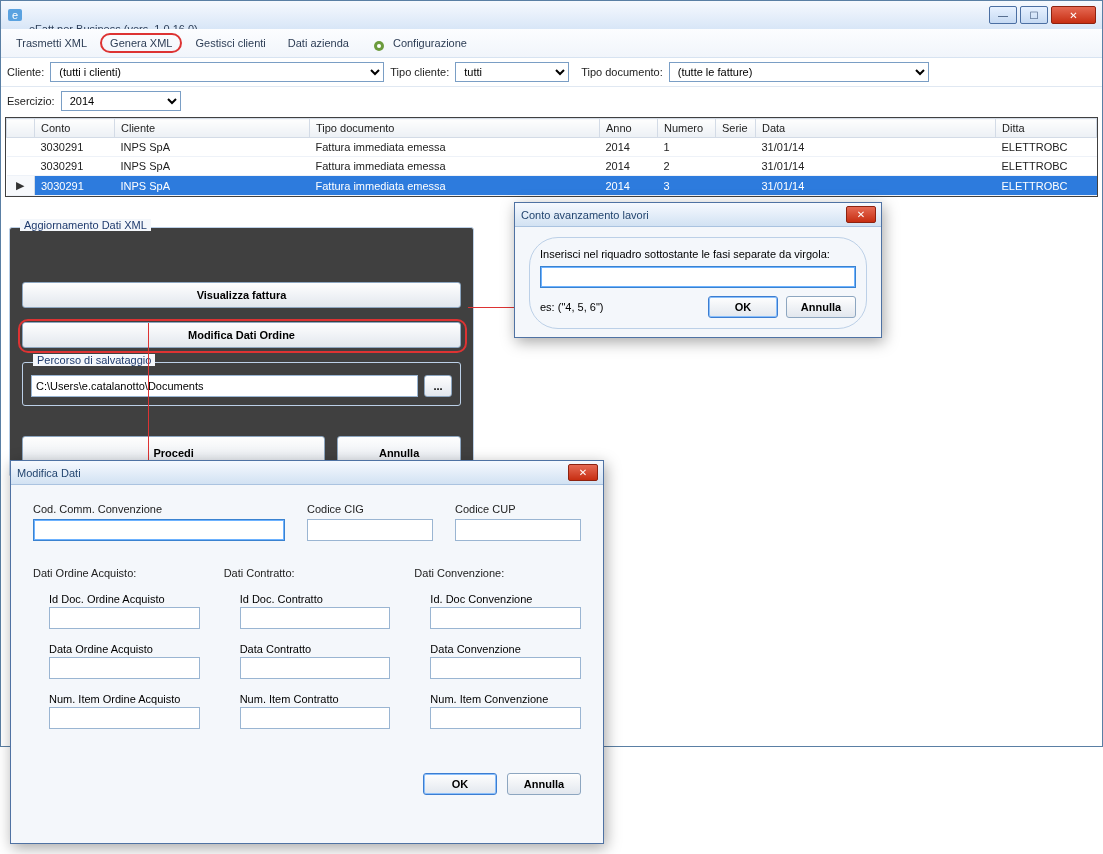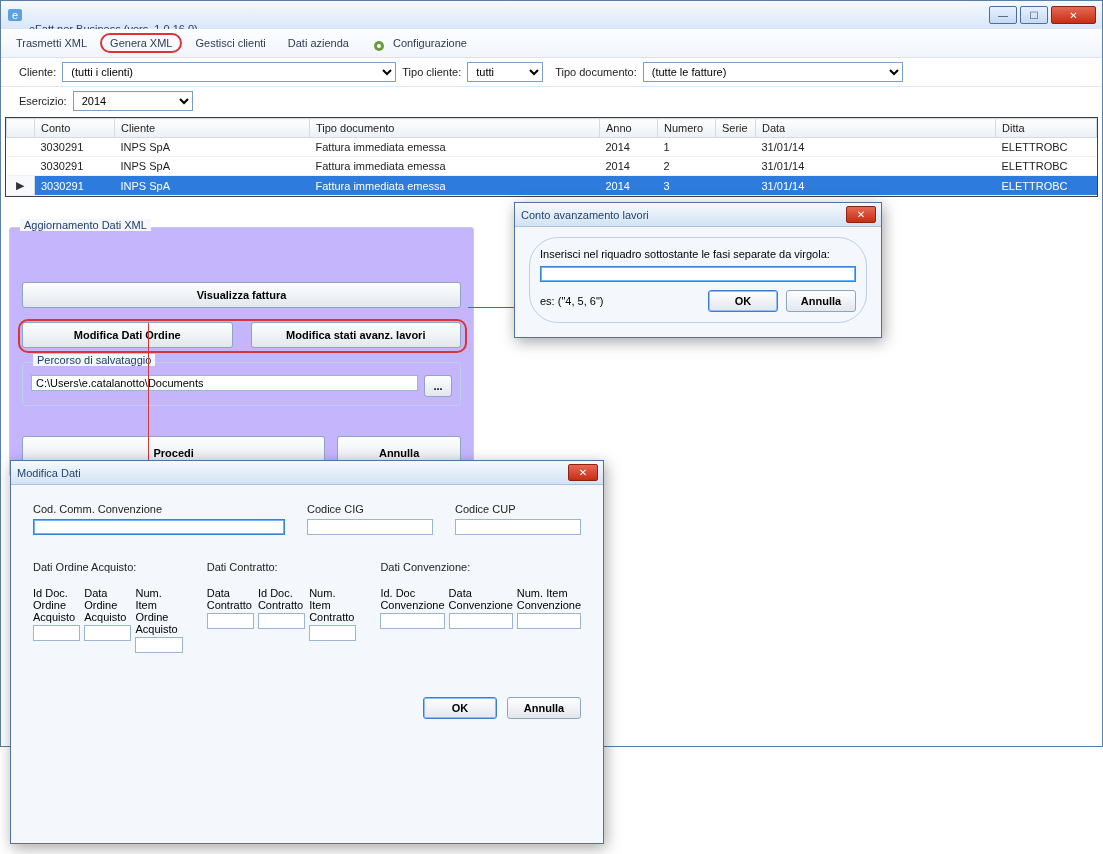--- a/index.html
+++ b/index.html
@@ -29,40 +29,40 @@
     background:#fff;
     padding:0;
     position:relative;
   }
 
   
   .toolbar-row { display:flex; align-items:flex-end; gap:4px; padding:4px 6px; border-bottom:1px solid #d7e3f1; background:linear-gradient(#fcfdff,#f1f5fb); }
   .toolbar-row a.toolbtn { padding:3px 8px; color:#2d3d55; text-decoration:none; border:1px solid transparent; border-radius:3px; }
   .highlight-box { border:2px solid #d33 !important; border-radius:10px !important; padding:2px 8px !important; }
   .gear { display:inline-flex; width:14px; height:14px; margin-right:2px; align-items:center; justify-content:center; }
-  .filter-row { display:flex; align-items:center; gap:6px; padding:4px 18px; }
+  .filter-row { display:flex; align-items:center; gap:6px; padding:4px 6px; }
   .filter-row label { color:#222; }
   .win-select { border:1px solid #7a9ec5; background:#fff; height:20px; padding:1px 4px; }
 
   
   .grid-wrap { border:1px solid #404040; margin:2px 4px 4px 4px; }
   table.grid { width:100%; border-collapse:collapse; table-layout:fixed; }
   table.grid th {
     background:linear-gradient(#fefefe,#ecf0f5); border:1px solid #d3dbe6;
     padding:3px 6px; text-align:left; font-weight:400; color:#222;
   }
   table.grid td { padding:3px 6px; border-bottom:1px solid #eef2f8; color:#222; }
   table.grid tr.sel td { background:#2d7bdd; color:#fff; }
   .row-pointer { width:24px; text-align:center; color:#333; }
   tr.sel .row-pointer { background:#f7f9fc !important; color:#333 !important; border-right:1px solid #d3dbe6; }
 
   
   .groupbox {
     position:absolute; border:1px solid #bcd0e7; border-radius:3px;
-    background:#c4b5fd;
+    background:#404040;
   }
   .groupbox > .legend {
     position:absolute; top:-9px; left:10px; padding:0 4px;
     background:#f4f7fb; color:#1f3b6e;
   }
   .dialog {
     position:absolute; border:1px solid #4f72a3;
     box-shadow:2px 4px 14px rgba(0,0,0,.35);
     background:#f4f7fb;
   }
@@ -78,27 +78,27 @@
     height:22px; padding:0 16px;
     background:linear-gradient(#fefefe,#e2e7ee);
     border:1px solid #8da6c0; border-radius:3px; cursor:pointer;font-weight:bold;
   }
   .btn.wide { width:100%; height:26px; }
   .btn.focus { border:1px solid #3c7dd1; box-shadow:0 0 0 1px #8abffb inset;text-align:center; }
   .two-btn-row { display:flex; gap:18px; }
   .two-btn-row .btn { flex:1; }
   .red-ring { position:absolute; border:2px solid #d33; border-radius:10px; pointer-events:none; }
   .txt-input {
-    height:16px; border:1px solid #9ab5d2; background:#fff; padding:2px 4px; width:100%;
+    height:22px; border:1px solid #9ab5d2; background:#fff; padding:2px 4px; width:100%;
   }
   .txt-input.focus-blue { box-shadow:0 0 0 1px #6db2ff inset; border-color:#3a82d0; }
   .section-label { color:#222; margin-bottom:4px; display:block; }
   .col3 { display:flex; gap:24px; }
   .col3 > div { flex:1; }
-  .field-stack { display:flex; flex-direction:row; gap:4px; margin-top:4px; }
+  .field-stack { display:flex; flex-direction:column; gap:4px; margin-top:4px;margin-left:16px; }
   .field-stack .field label { display:block; margin:10px 0 2px 0; }
   .annotation-line { position:absolute; background:#d33; pointer-events:none; }
 </style>
 </head>
 <body>
 
 <div class="main-window">
 
   <div class="title-bar">
     <span class="icon">
@@ -131,21 +131,21 @@
       </span>
       <a class="toolbtn" style="padding-left:0">Configurazione</a>
     </div>
 
     <div class="filter-row" style="border-bottom:1px solid #e0e8f2;">
       <label>Cliente:</label>
       <select class="win-select" style="width:334px">
         <option>(tutti i clienti)</option>
       </select>
       <label>Tipo cliente:</label>
-      <select class="win-select" style="width:76px">
+      <select class="win-select" style="width:114px">
         <option>tutti</option>
       </select>
       <label style="margin-left:6px">Tipo documento:</label>
       <select class="win-select" style="width:260px">
         <option>(tutte le fatture)</option>
       </select>
     </div>
 
     <div class="filter-row">
       <label>Esercizio:</label>
@@ -218,21 +218,20 @@
       </table>
     </div>
 
     <div class="groupbox" style="top:198px; left:8px; width:465px; height:250px; padding:18px 12px 12px 12px;">
       <div class="legend">Aggiornamento Dati XML</div>
 
       <button class="btn wide" style="margin:36px 0 14px 0;">Visualizza fattura</button>
 
       <div class="two-btn-row" style="position:relative;">
         <button class="btn" style="height:26px;">Modifica Dati Ordine</button>
-        <button class="btn" style="height:26px;">Modifica stati avanz. lavori</button>
       </div>
 
       <div class="groupbox" style="position:relative; margin-top:14px; padding:12px 8px 8px 8px; background:transparent;">
         <div class="legend">Percorso di salvataggio</div>
         <div style="display:flex; gap:6px;">
           <input class="txt-input" style="flex: 1 1 0%;" value="C:\Users\e.catalanotto\Documents">
           <button class="btn" style="width:28px;padding:0;">...</button>
         </div>
       </div>
 
@@ -295,22 +294,22 @@
         <span class="section-label">Dati Ordine Acquisto:</span>
         <div class="field-stack">
           <div class="field"><label>Id Doc. Ordine Acquisto</label><input class="txt-input" style=""></div>
           <div class="field"><label>Data Ordine Acquisto</label><input class="txt-input" style=""></div>
           <div class="field"><label>Num. Item Ordine Acquisto</label><input class="txt-input" style=""></div>
         </div>
       </div>
       <div>
         <span class="section-label">Dati Contratto:</span>
         <div class="field-stack">
+          <div class="field"><label>Id Doc. Contratto</label><input class="txt-input" style=""></div>
           <div class="field"><label>Data Contratto</label><input class="txt-input" style=""></div>
-          <div class="field"><label>Id Doc. Contratto</label><input class="txt-input" style=""></div>
           <div class="field"><label>Num. Item Contratto</label><input class="txt-input" style=""></div>
         </div>
       </div>
       <div>
         <span class="section-label">Dati Convenzione:</span>
         <div class="field-stack">
           <div class="field"><label>Id. Doc Convenzione</label><input class="txt-input" style=""></div>
           <div class="field"><label>Data Convenzione</label><input class="txt-input" style=""></div>
           <div class="field"><label>Num. Item Convenzione</label><input class="txt-input" style=""></div>
         </div>

